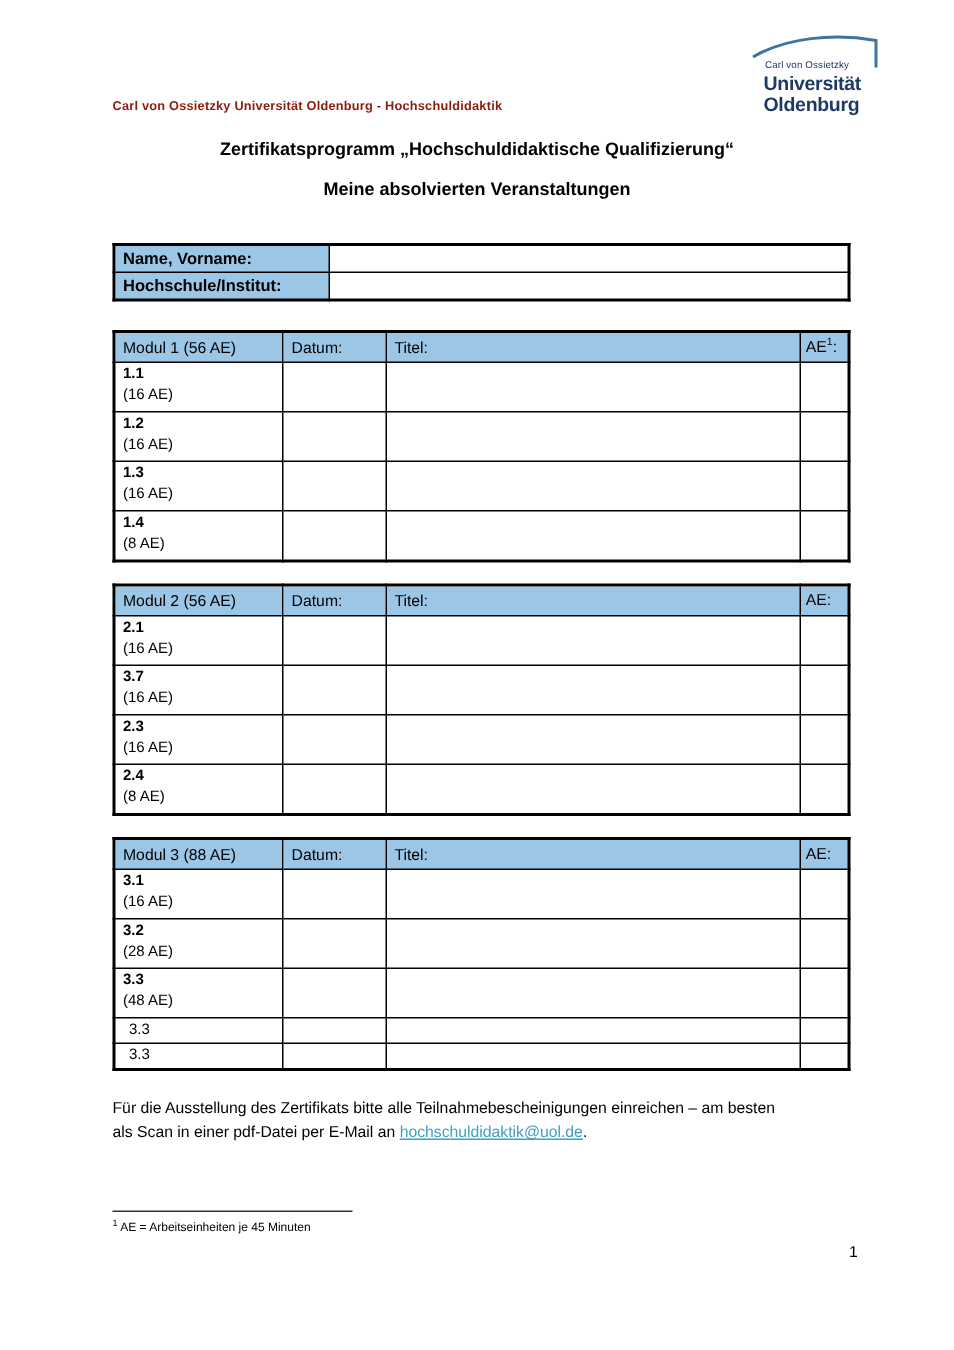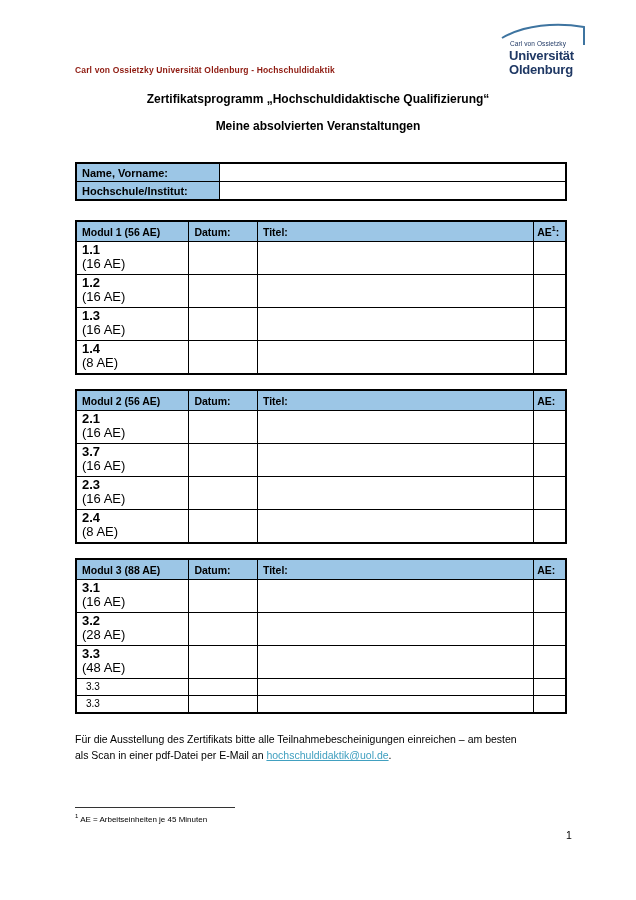--- a/index.html
+++ b/index.html
@@ -38,29 +38,29 @@
   .info-table { top:162px; }
   .info-table td { height:17px; font-size:11px; vertical-align:middle; }
   .info-table .lbl {
     width:137px; background:var(--accent-blue,#9CC6E6);
     font-weight:bold; padding:0 0 0 5px;
   }
   .info-table .val { padding:0 0 0 4px; }
 
   
   .module-table th {
-    background:var(--accent-blue,#9CC6E6); font-size:10.5px; font-weight:bold;
+    background:var(--accent-blue,#9CC6E6); font-size:10.5px; font-weight:normal;
     text-align:left; height:17px; padding:1px 0 1px 5px; vertical-align:middle;margin-top:16px;
   }
   .module-table th.c-ae { padding-left:3px; }
   .module-table sup { font-size:7px; }
   .mt1 { top:220px; }
   .mt2 { top:389px; }
   .mt3 { top:558px; }
-  .row-double td { height:30px; font-size:13px; vertical-align:top; }
+  .row-double td { height:30px; font-size:10px; vertical-align:top; }
   .cell-mod { padding:1px 0 1px 5px; line-height:14px; }
   .cell-mod .code { font-weight:bold; }
   .cell-mod .note { font-weight:normal; }
   .row-single td { height:14px; font-size:10px; vertical-align:middle; }
   .row-single .cell-mod { padding-left:9px; font-weight:normal; }
 
   .footer-text {
     position:absolute; left:75px; top:731px; width:502px;
     font-size:10.5px; line-height:16px;
   }

